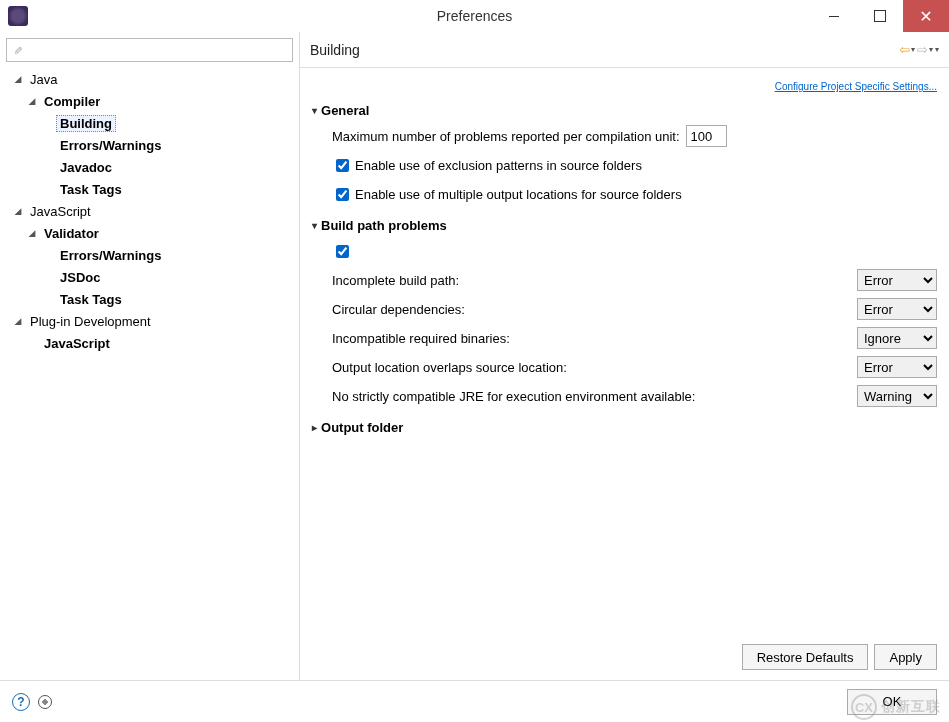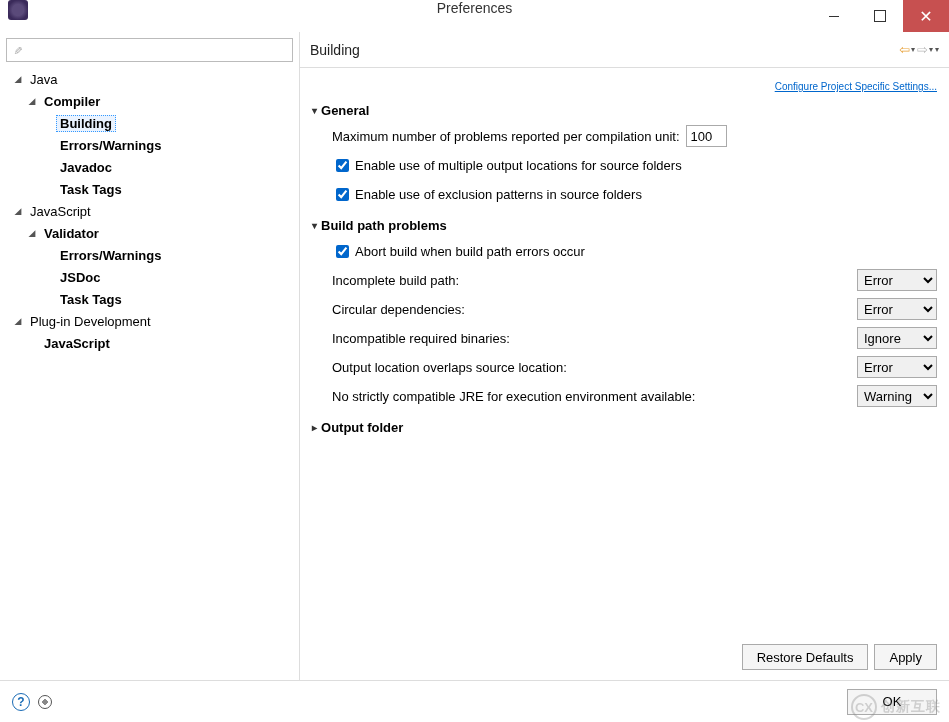--- a/index.html
+++ b/index.html
@@ -1,18 +1,18 @@
 <!DOCTYPE html>
 <html><head>
 <meta charset="utf-8">
 <style>
 * { box-sizing: border-box; font-family: "Segoe UI", Tahoma, sans-serif; }
 body { margin: 0; padding: 0; background: #fff; font-size: 13px; color: #000; overflow: hidden; }
 .window { width: 949px; height: 722px; display: flex; flex-direction: column; }
-.titlebar { height: 32px; background: #fff; display: flex; align-items: flex-start; border-bottom: 0; position: relative; }
+.titlebar { height: 32px; background: #fff; display: flex; align-items: center; border-bottom: 0; position: relative; }
 .titlebar-icon { width: 20px; height: 20px; margin: 0 8px; background: radial-gradient(circle at 50% 50%, #5a4a7a 40%, #3a2a5a 70%); border-radius: 3px; }
 .titlebar-title { position: absolute; left: 50%; transform: translateX(-50%); font-size: 14px; color: #333; }
 .winbtns { margin-left: auto; display: flex; height: 100%; }
 .winbtn { width: 46px; display: flex; align-items: center; justify-content: center; font-size: 14px; cursor: default; }
 .winbtn.min::before { content: ""; width: 10px; height: 0; border-top: 1px solid #333; }
 .winbtn.max::before { content: ""; width: 10px; height: 10px; border: 1px solid #333; }
 .winbtn.close { background: #c75050; color: #fff; font-size: 16px; }
 .winbtn.close::before { content: "✕"; }
 .main { flex: 1; display: flex; min-height: 0; }
 .left-pane { width: 300px; border-right: 1px solid #ddd; display: flex; flex-direction: column; padding: 6px; }
@@ -198,38 +198,37 @@
             <span class="section-caret">▾</span>
             <span>General</span>
           </div>
           <div class="section-body">
             <div class="form-row">
               <label>Maximum number of problems reported per compilation unit:</label>
               <input type="text" value="100" style="">
             </div>
             <div class="form-row">
               <input type="checkbox" checked="" style="">
+              <label>Enable use of exclusion patterns in source folders</label>
+            </div>
+            <div class="form-row">
+              <input type="checkbox" checked="" style="">
               <label>Enable use of multiple output locations for source folders</label>
-            </div>
-            <div class="form-row">
-              <input type="checkbox" checked="" style="">
-              <label>Enable use of exclusion patterns in source folders</label>
             </div>
           </div>
         </div>
 
         <div class="section">
           <div class="section-header">
             <span class="section-caret">▾</span>
             <span>Build path problems</span>
           </div>
           <div class="section-body">
             <div class="form-row">
               <input type="checkbox" checked="" style="">
-              <label>Abort build when build path errors occur</label>
             </div>
             <div class="form-row">
               <label>Incomplete build path:</label>
               <span class="spacer"></span>
               <select><option>Error</option><option>Warning</option><option>Ignore</option></select>
             </div>
             <div class="form-row">
               <label>Circular dependencies:</label>
               <span class="spacer"></span>
               <select><option>Error</option><option>Warning</option><option>Ignore</option></select>

